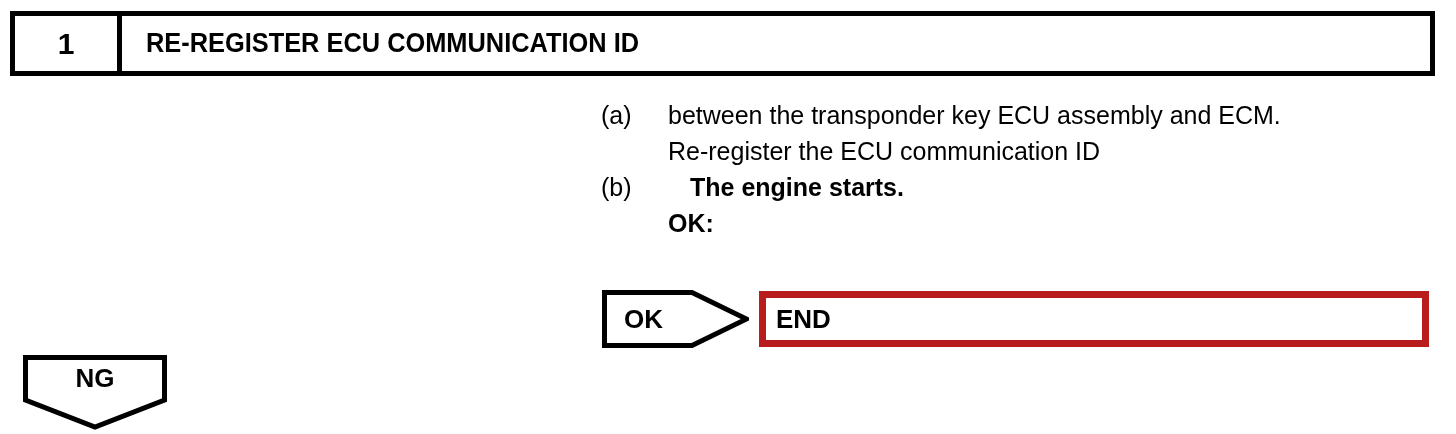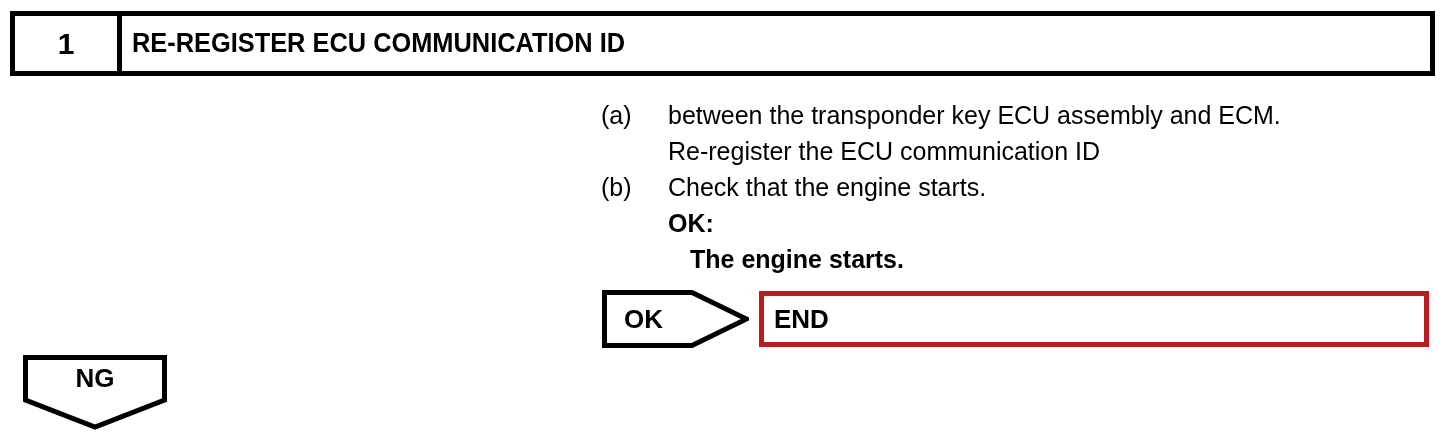--- a/index.html
+++ b/index.html
@@ -40,21 +40,21 @@
   .step-number {
     font-size: 30px;
     font-weight: bold;
     line-height: 1;
     letter-spacing: 0px;
   }
   .step-title-cell {
     flex: 1;
     display: flex;
     align-items: center;
-    padding-left: 10px;
+    padding-left: 24px;
   }
   .step-title {
     font-size: 27px;
     font-weight: bold;
     line-height: 1;
     transform: scaleX(0.94);
     transform-origin: left center;
     white-space: nowrap;
   }
 
@@ -121,21 +121,21 @@
     font-weight: bold;
     line-height: 1;
   }
   .end-box {
     position: absolute;
     left: 157px;
     top: 1px;
     width: 670px;
     height: 56px;
     box-sizing: border-box;
-    border: 5px solid #b91c1c;
+    border: 7px solid #b91c1c;
     background: #fff;
     display: flex;
     align-items: center;
     padding-left: 10px;
   }
   .end-label {
     font-size: 26px;
     font-weight: bold;
     line-height: 1;
   }
@@ -180,23 +180,22 @@
     <div class="proc-label">(a)</div>
     <div class="proc-body">
       <div class="proc-line">between the transponder key ECU assembly and ECM.</div>
       <div class="proc-line">Re-register the ECU communication ID</div>
     </div>
   </div>
 
   <div class="proc-row">
     <div class="proc-label">(b)</div>
     <div class="proc-body">
-      <div class="proc-line">Check that the engine starts.</div>
+      <div class="proc-line bold indent">The engine starts.</div>
       <div class="proc-line bold">OK:</div>
-      <div class="proc-line bold indent">The engine starts.</div>
     </div>
   </div>
 
 </div>
 
 <div class="result-row">
 
   <div class="ok-arrow">
     <svg width="147" height="58" viewBox="0 0 147 58">
       <polygon points="2.5,2.5 90,2.5 144.5,29 90,55.5 2.5,55.5" fill="#ffffff" stroke="#000000" stroke-width="5" stroke-linejoin="miter"></polygon>

